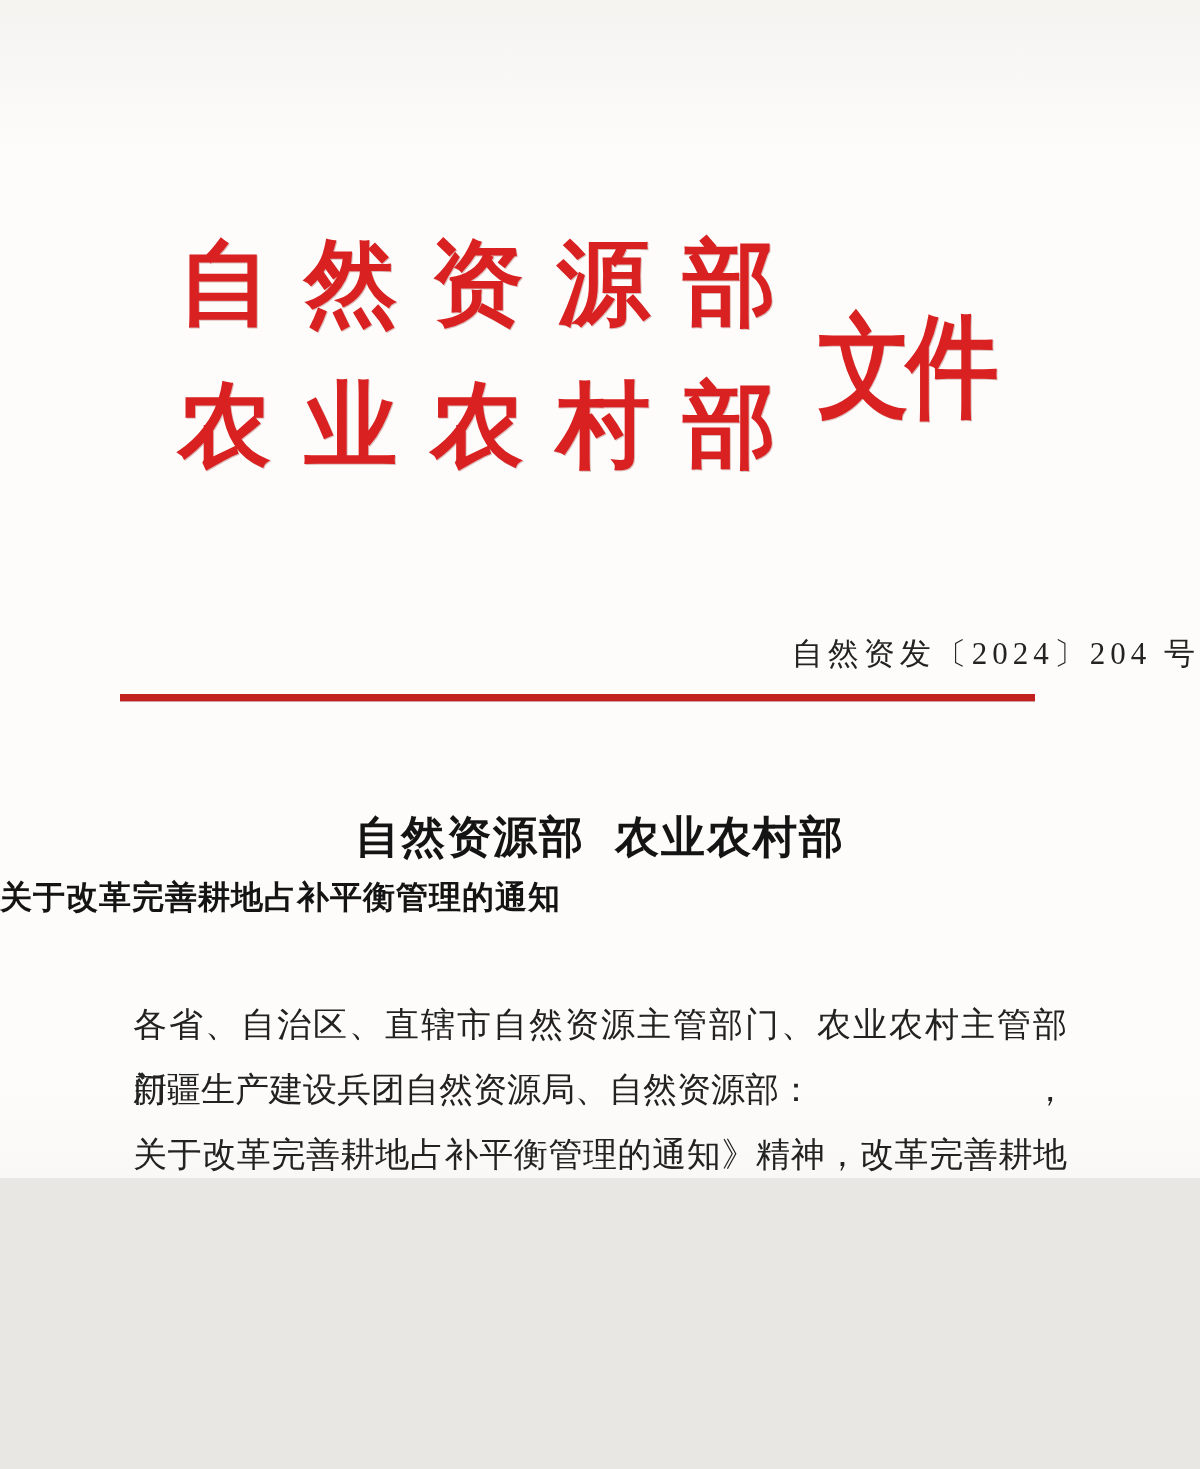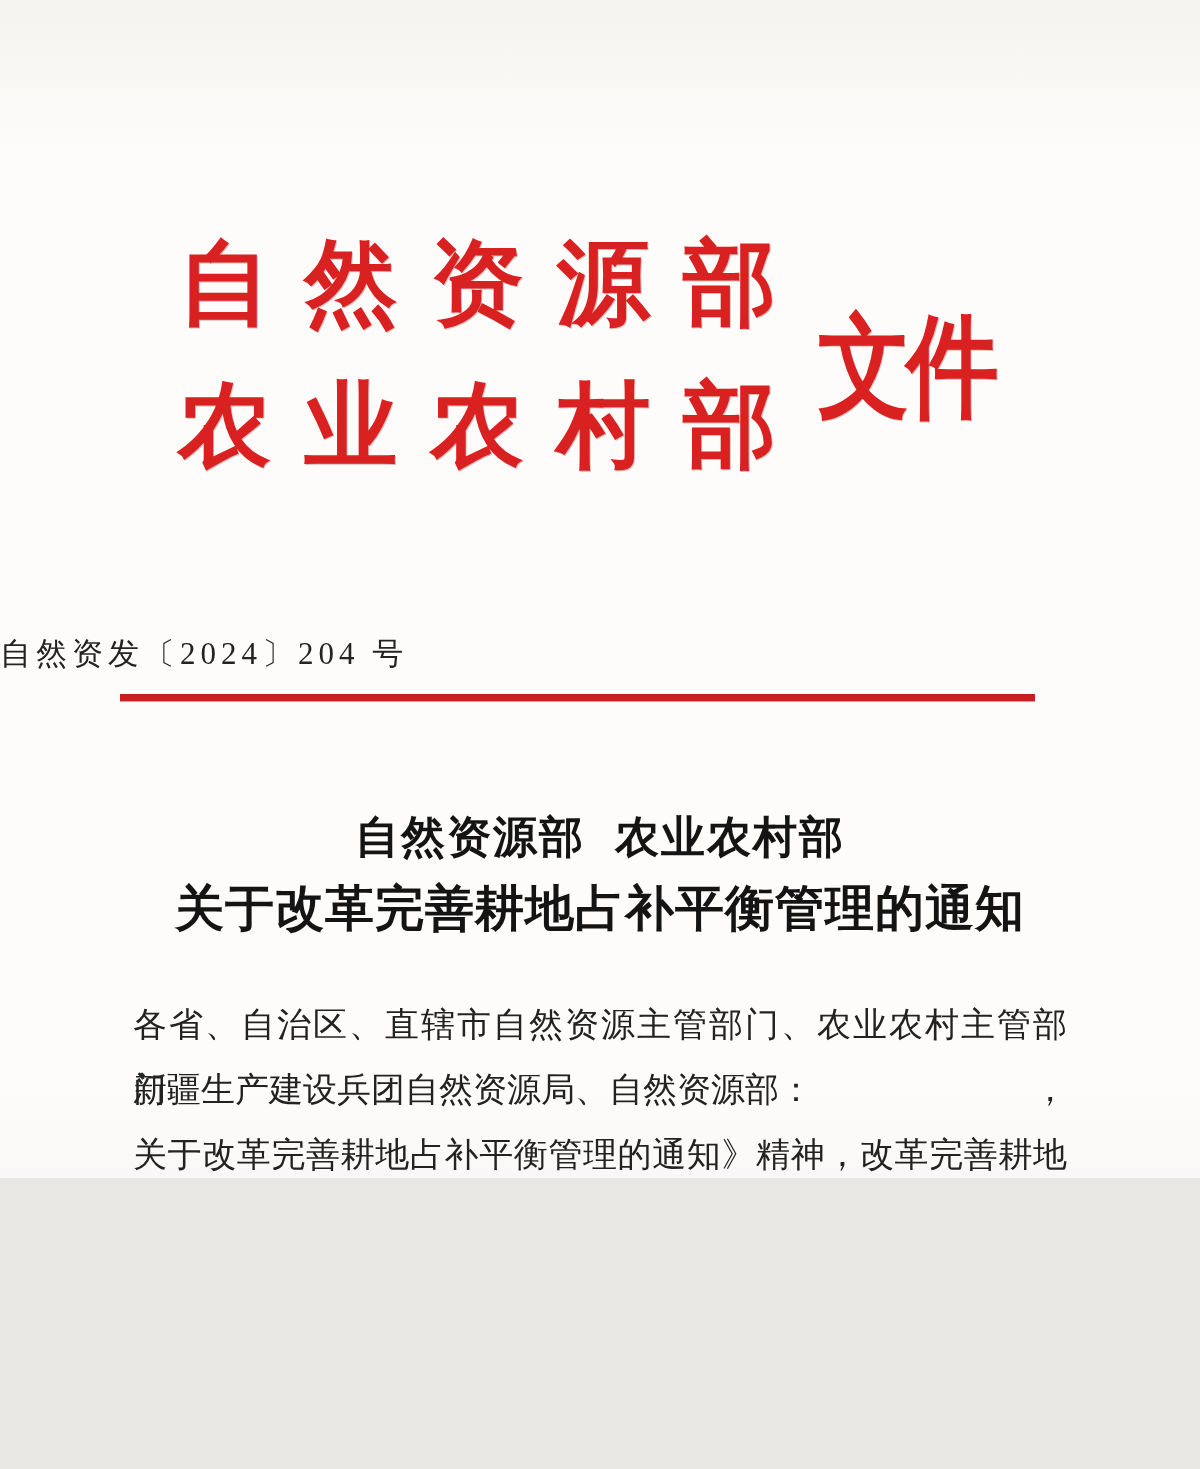--- a/index.html
+++ b/index.html
@@ -25,36 +25,36 @@
   .doc-type{
     position:absolute;top:292px;left:818px;width:260px;
     font-size:112px;line-height:150px;font-weight:700;
     color:var(--accent-red,#d92121);
     transform:scaleX(.82);transform-origin:left center;
     letter-spacing:-4px;white-space:nowrap;
     text-shadow:1px 1px 0 rgba(120,0,0,.25);
   }
   .doc-number{
     position:absolute;top:633px;left:0;width:100%;
-    text-align:left;font-size:31px;letter-spacing:5px;color:#232323;
+    text-align:right;font-size:31px;letter-spacing:5px;color:#232323;
   }
   .red-rule{
     position:absolute;top:694px;left:120px;width:915px;height:7px;
     margin:0;border:0;background:var(--rule-red,#c32020);
     box-shadow:0 1px 0 rgba(140,20,20,.4);
   }
   
   .title-row1{
     position:absolute;top:808px;left:0;width:100%;
     display:flex;justify-content:center;gap:30px;
     font-size:44px;font-weight:700;color:#141414;letter-spacing:2px;
   }
   .title-row2{
     position:absolute;top:876px;left:0;width:100%;
-    text-align:center;font-size:49px;font-weight:700;color:#141414;letter-spacing:1px;
+    font-size:32px;font-weight:700;color:#141414;letter-spacing:1px;
   }
   
   .body-block{position:absolute;top:992px;left:133px;width:934px;font-size:34px;color:#222}
   .body-line{height:65px;line-height:65px;overflow:visible}
   .body-line.just{text-align:justify;text-align-last:justify}
   .body-line.indent{text-indent:68px}
   .page-number{position:absolute;top:1414px;left:938px;font-size:27px;color:#3a3a3a}
 </style>
 </head>
 <body>

